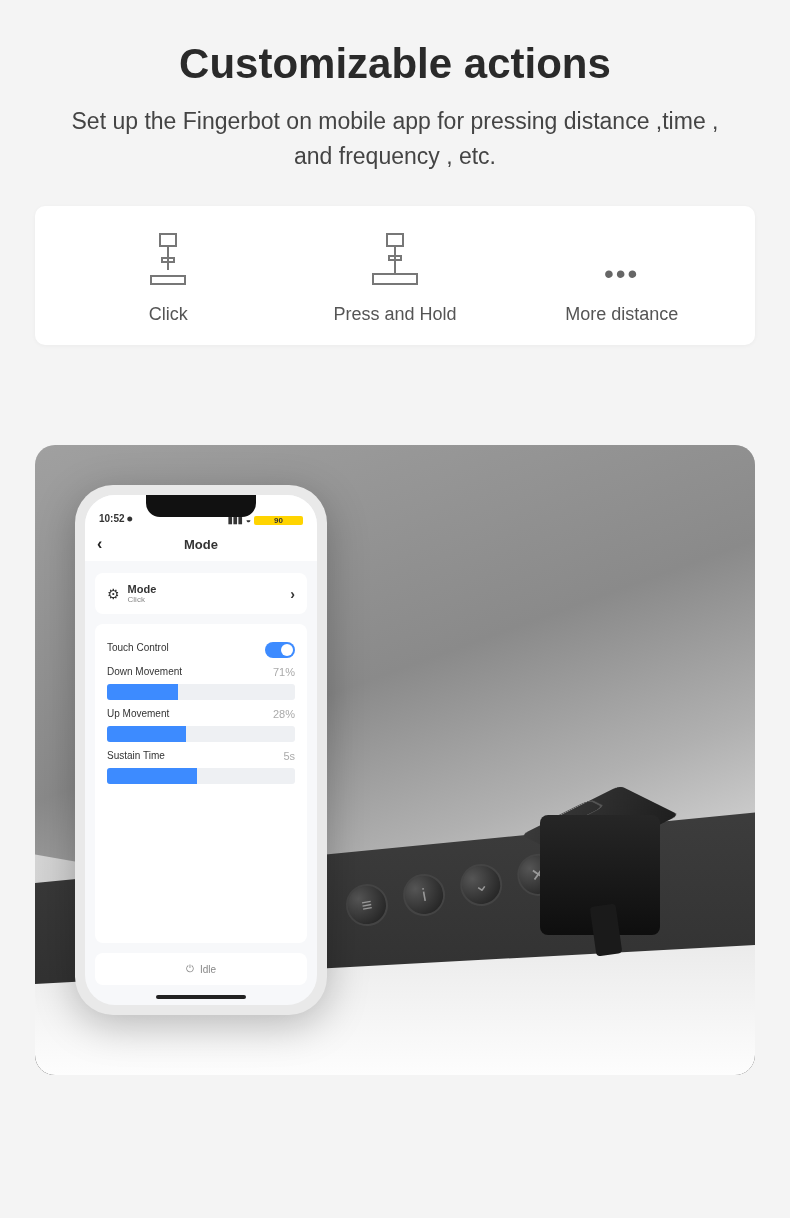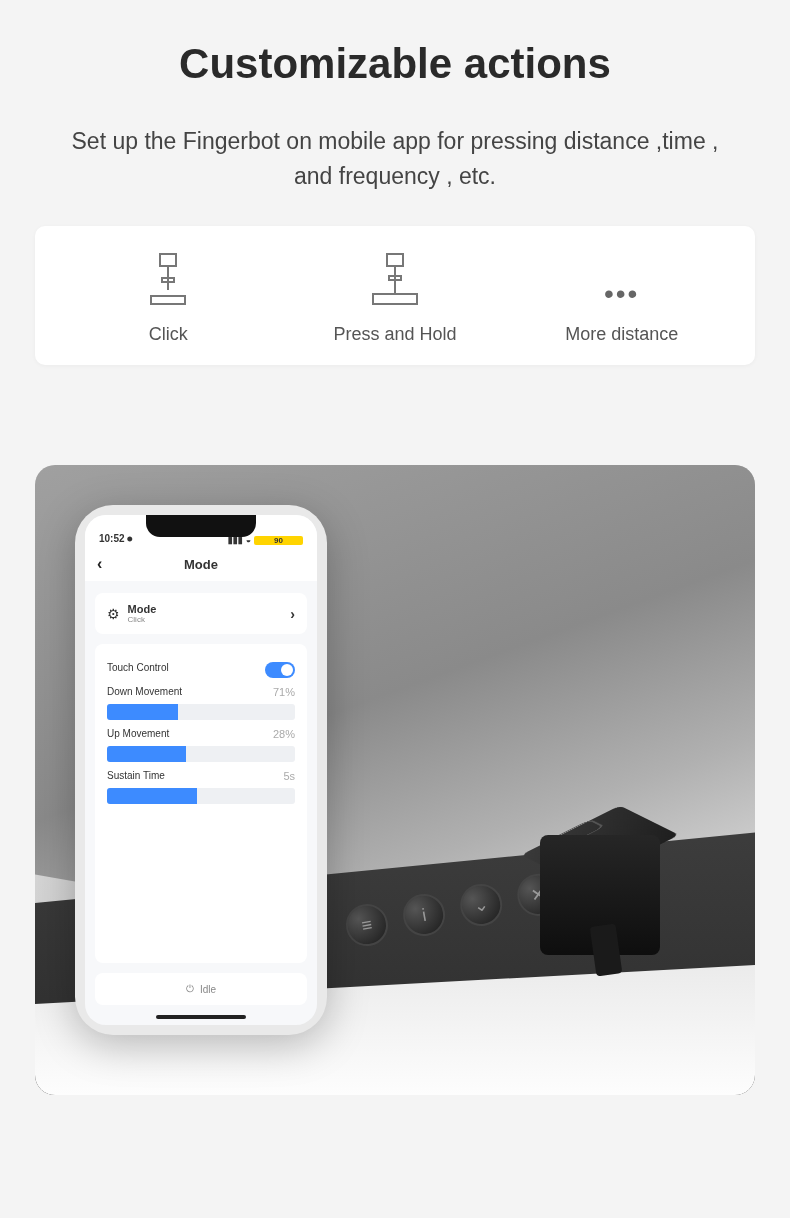--- a/index.html
+++ b/index.html
@@ -12,21 +12,21 @@
     overflow: hidden;
   }
   .page {
     padding: 40px 35px 0;
   }
   .title {
     text-align: center;
     font-size: 42px;
     font-weight: 700;
     color: #2a2a2a;
-    margin-bottom: 36px;
+    margin-bottom: 16px;
   }
   .subtitle {
     text-align: center;
     font-size: 23px;
     color: #444;
     line-height: 1.5;
     margin-bottom: 33px;
     padding: 0 20px;
   }
   .actions-card {
@@ -170,21 +170,21 @@
     height: 530px;
     background: #e9e9e9;
     border-radius: 38px;
     padding: 10px;
     box-shadow: 0 10px 40px rgba(0,0,0,0.25);
   }
   .phone-screen {
     background: #f7f8fa;
     width: 100%;
     height: 100%;
-    border-radius: 21px;
+    border-radius: 30px;
     overflow: hidden;
     position: relative;
     display: flex;
     flex-direction: column;
   }
   .notch {
     position: absolute;
     top: 0; left: 50%;
     transform: translateX(-50%);
     width: 110px; height: 22px;

